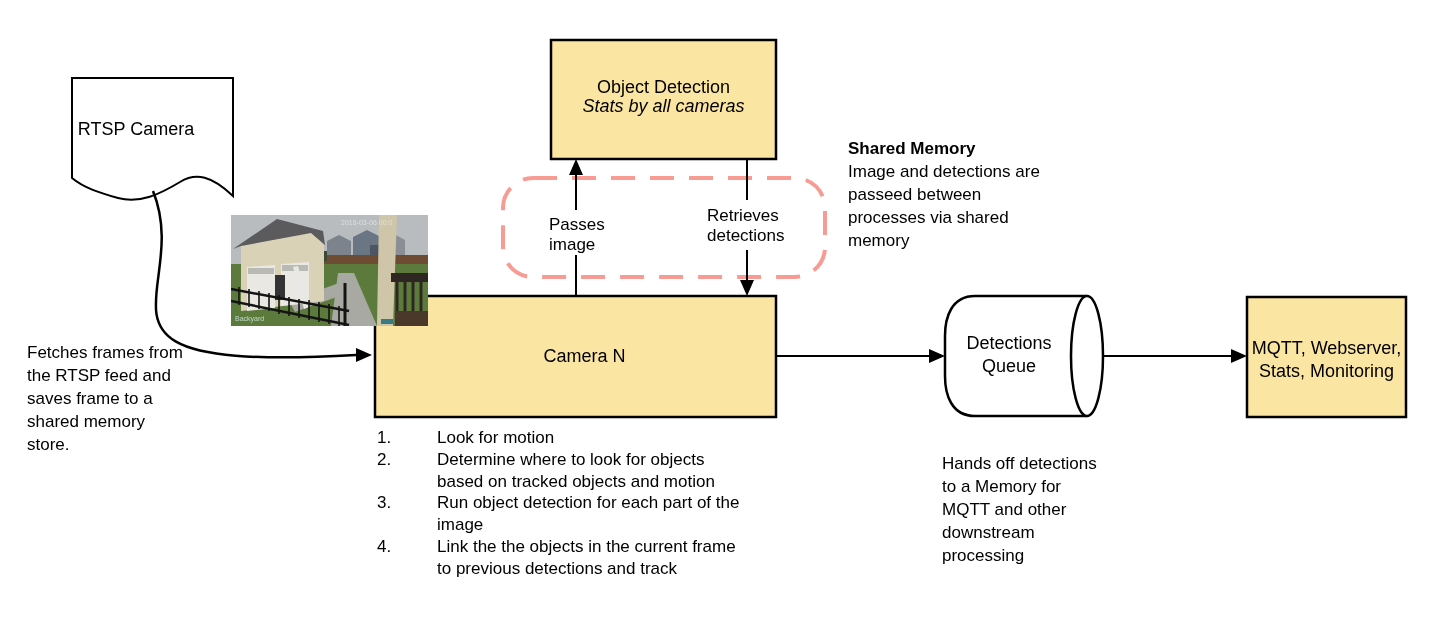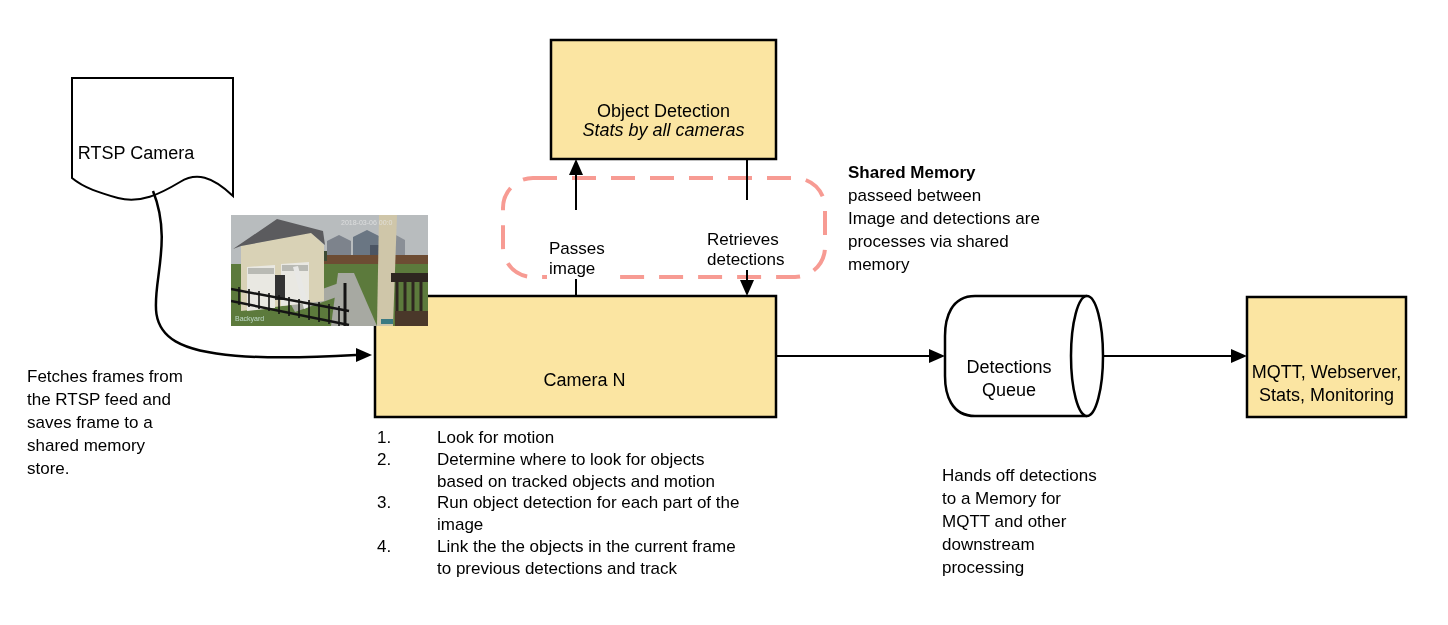--- a/index.html
+++ b/index.html
@@ -1,19 +1,19 @@
 <!DOCTYPE html>
 <html><head>
 <meta charset="utf-8">
 <style>
   html,body{margin:0;padding:0;background:#fff;}
   #canvas{position:relative;width:1448px;height:625px;background:#fff;overflow:hidden;
           font-family:"Liberation Sans",sans-serif;color:#000;}
   #shapes{position:absolute;left:0;top:0;}
-  .txt{position:absolute;white-space:nowrap;margin-top:24px;}
+  .txt{position:absolute;white-space:nowrap;}
   .note{font-size:17px;line-height:23px;}
   .note .b{font-weight:bold;}
   .lbl{font-size:18px;text-align:center;}
   .center-col{display:flex;flex-direction:column;align-items:center;}
   .it{font-style:italic;}
   .arrow-label{font-size:17px;line-height:20px;background:#fff;padding:0 2px;}
   .steps{position:absolute;left:377px;top:427px;display:grid;grid-template-columns:60px auto;
          font-size:17px;line-height:21.8px;}
   .snapshot{position:absolute;left:231px;top:215px;width:197px;height:111px;}
   .ts{font-size:7px;}
@@ -127,22 +127,22 @@
     <div>store.</div>
   </div>
 
   <div class="txt lbl center-col" style="left:551px;top:78px;width:225px;line-height:19px;">
     <div>Object Detection</div>
     <div class="it">Stats by all cameras</div>
   </div>
 
   <div class="txt note" style="left:848px;top:137px;">
     <div class="b">Shared Memory</div>
+    <div>Image and detections are</div>
     <div>passeed between</div>
-    <div>Image and detections are</div>
     <div>processes via shared</div>
     <div>memory</div>
   </div>
 
   <div class="txt arrow-label" style="left:547px;top:215px;">
     <div>Passes</div>
     <div>image</div>
   </div>
   <div class="txt arrow-label" style="left:705px;top:206px;">
     <div>Retrieves</div>
@@ -166,21 +166,21 @@
     <div>Link the the objects in the current frame</div>
     <div></div>
     <div>to previous detections and track</div>
   </div>
 
   <div class="txt lbl center-col" style="left:939px;top:332px;width:140px;line-height:23px;">
     <div>Detections</div>
     <div>Queue</div>
   </div>
 
-  <div class="txt note" style="left:942px;top:440px;">
+  <div class="txt note" style="left:942px;top:452px;">
     <div>Hands off detections</div>
     <div>to a Memory for</div>
     <div>MQTT and other</div>
     <div>downstream</div>
     <div>processing</div>
   </div>
 
   <div class="txt lbl center-col" style="left:1247px;top:337px;width:159px;line-height:23px;">
     <div>MQTT, Webserver,</div>
     <div>Stats, Monitoring</div>

